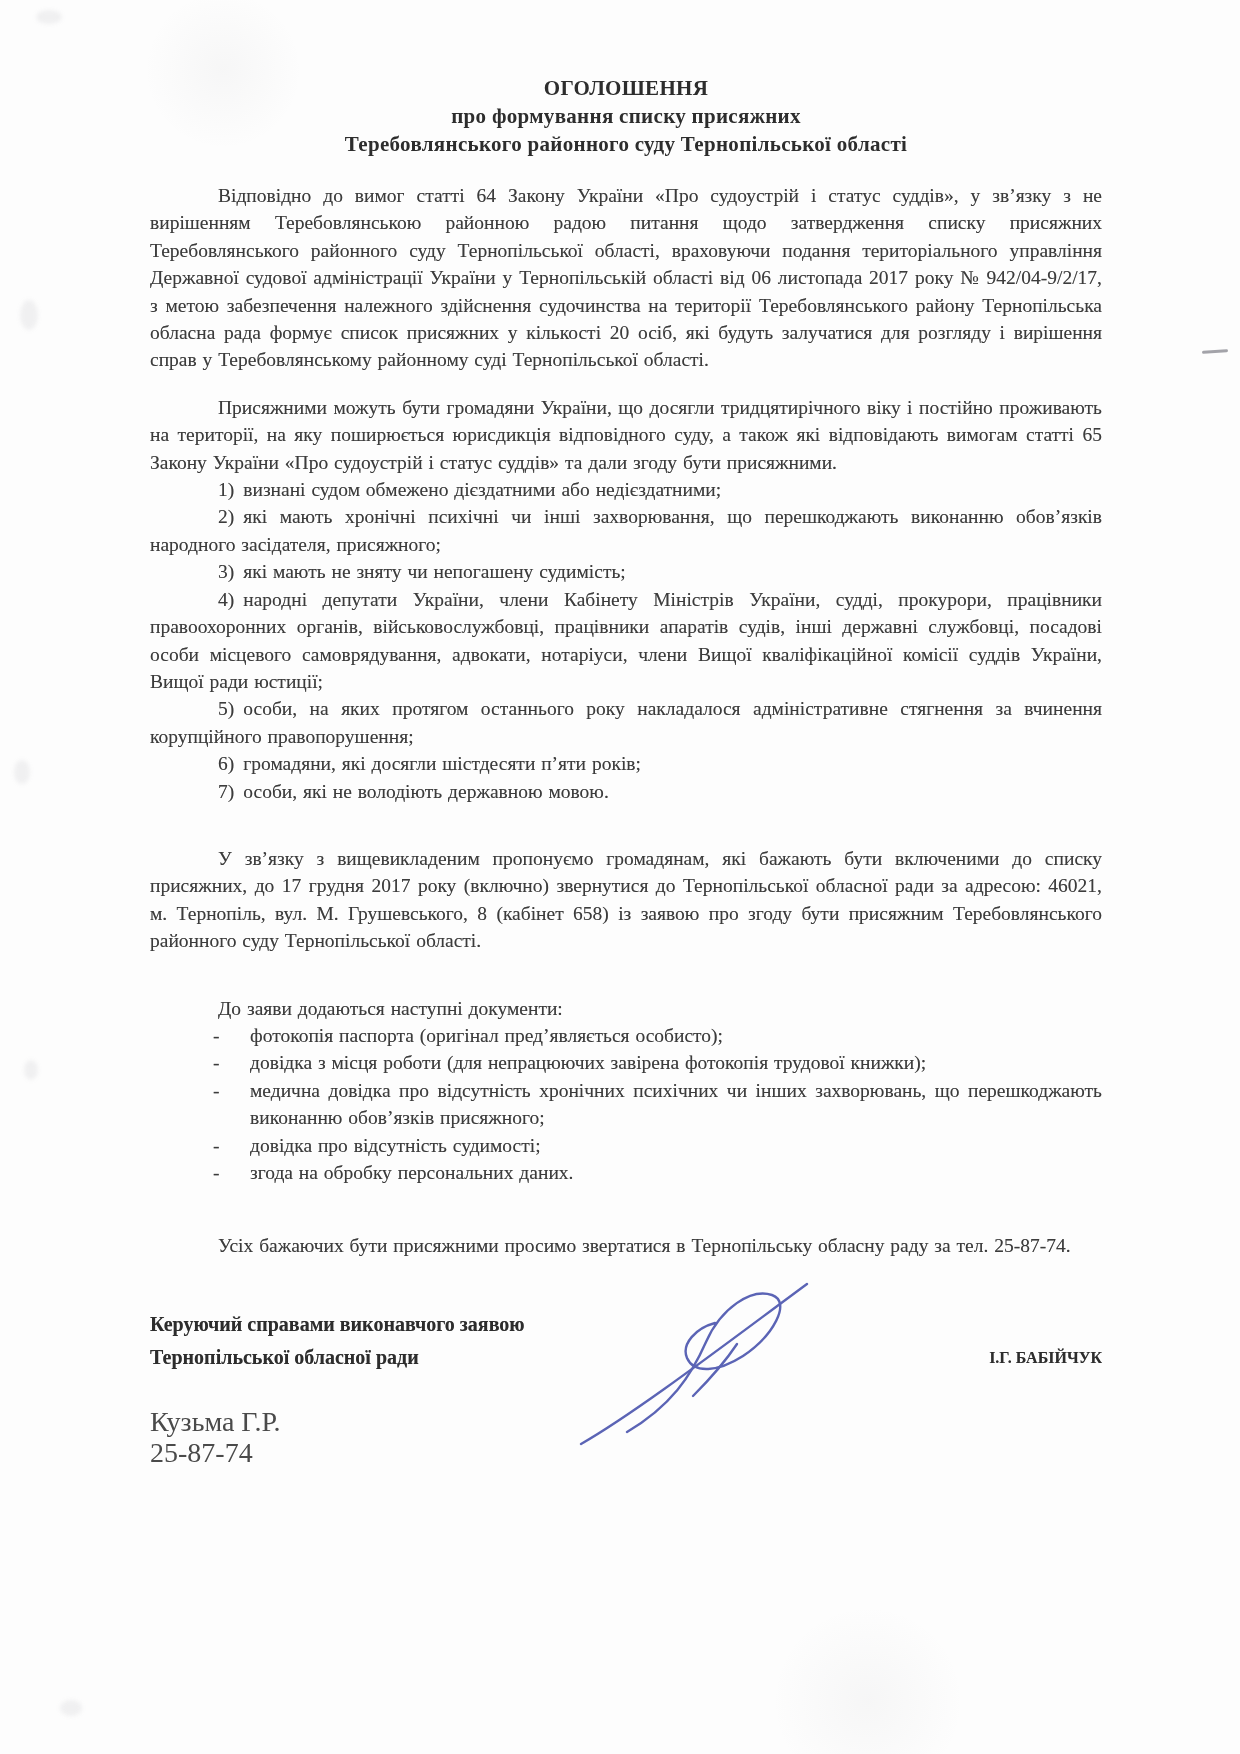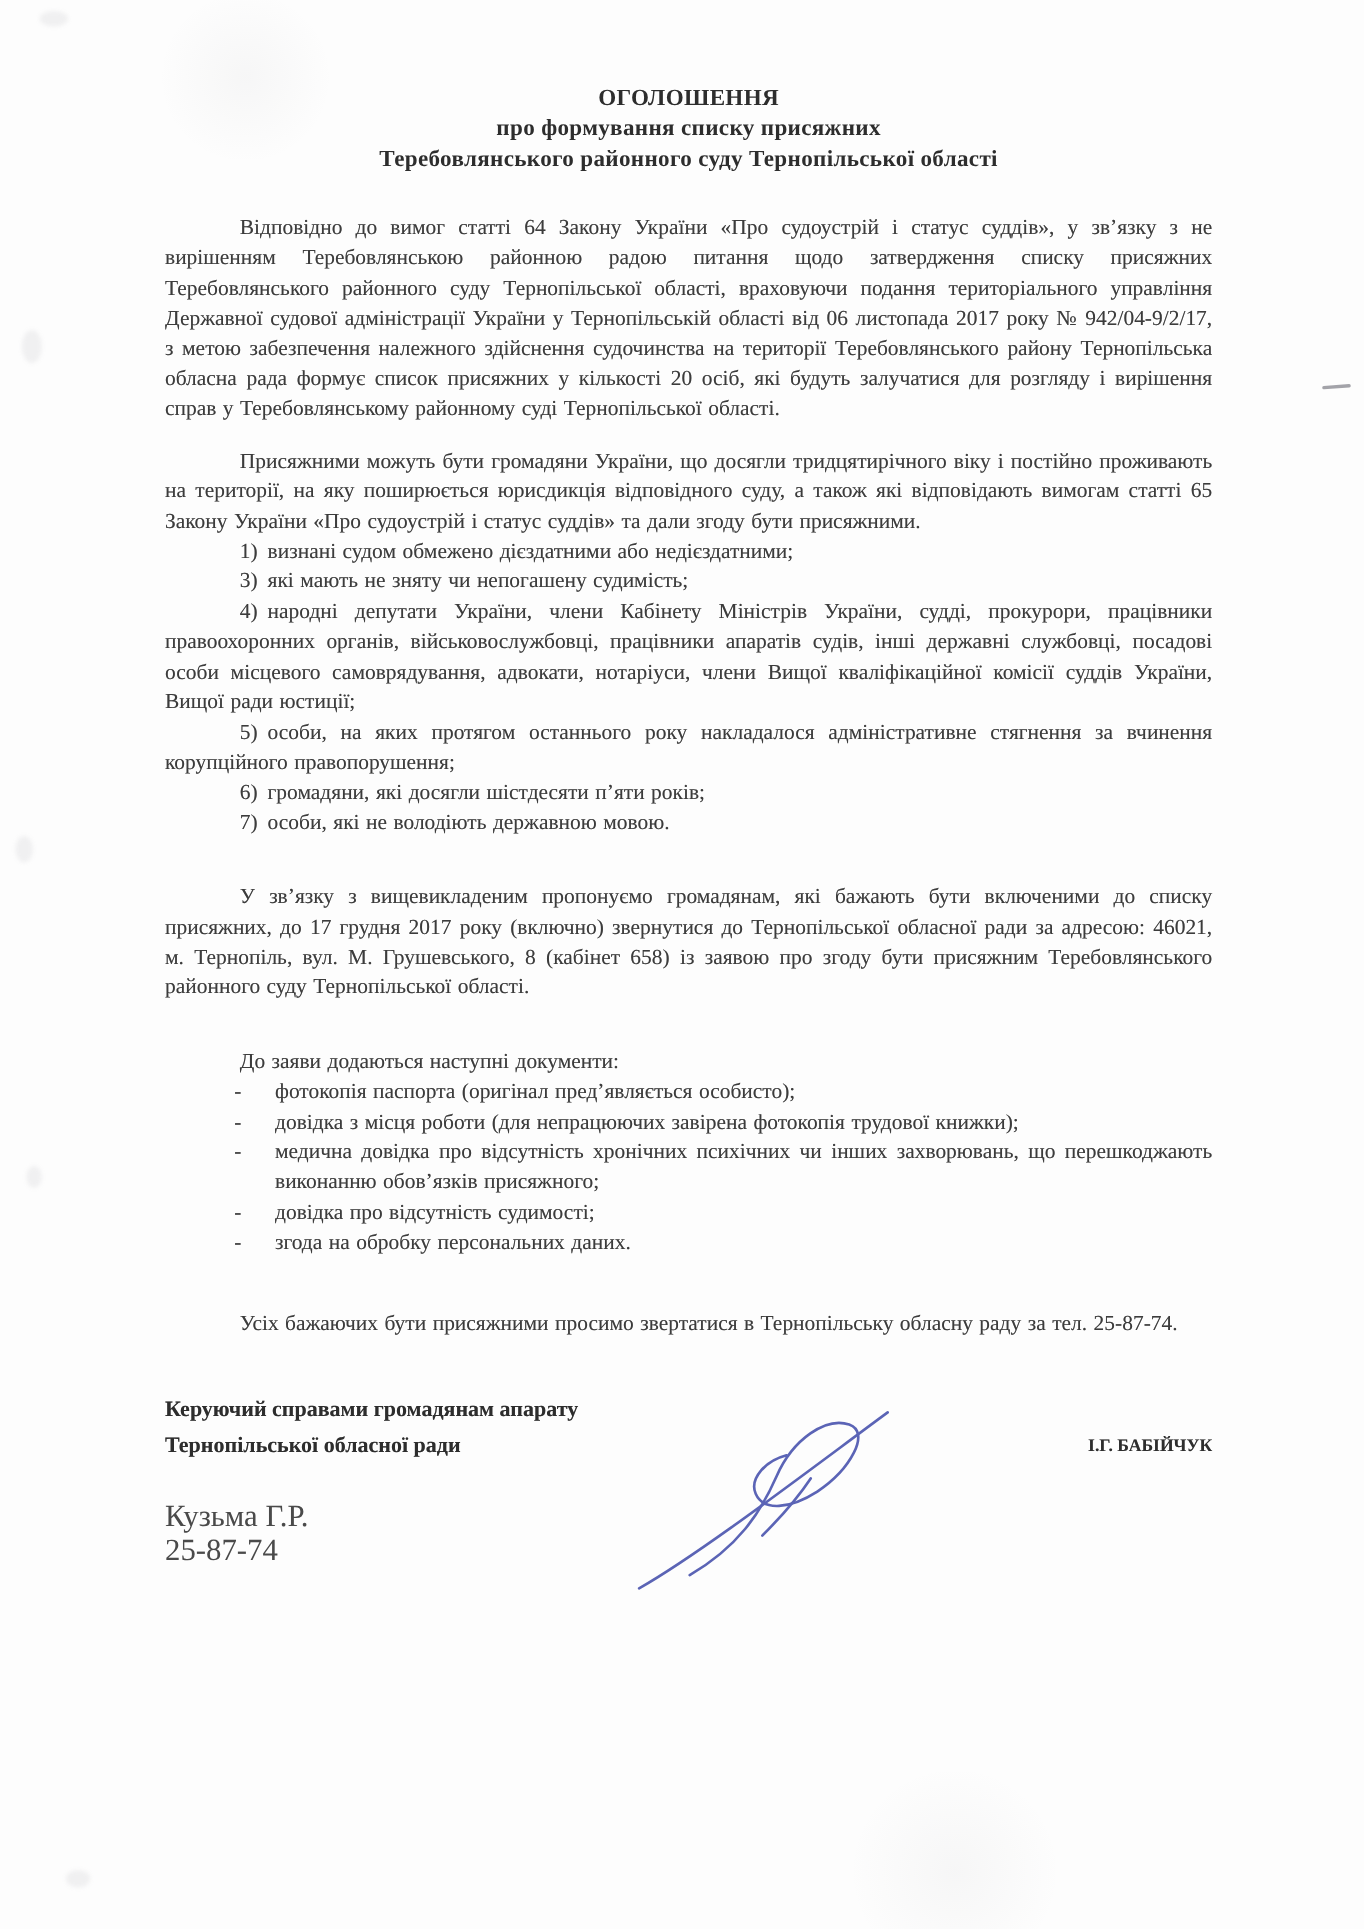--- a/index.html
+++ b/index.html
@@ -36,21 +36,21 @@
   }
   .body-par {
     font-size: 19.5px;
     line-height: 27.4px;
     text-align: justify;
     text-indent: 68px;
     margin: 0;
     word-spacing: 1px;
     text-shadow: 0 0 0.5px rgba(70,70,70,0.45);
   }
-  .mt-lg { margin-top: 36px; }
+  .mt-lg { margin-top: 24px; }
   .mt-md { margin-top: 20px; }
   .mt-sec { margin-top: 26px; }
   .mt-xl { margin-top: 40px; }
   .list-block { margin: 0; }
   .list-item { margin: 0; }
   .doc-item {
     display: grid;
     grid-template-columns: 37px 1fr;
     margin-left: 63px;
     font-size: 19.5px;
@@ -125,20 +125,21 @@
     <div>Теребовлянського районного суду Тернопільської області</div>
   </div>
 
   <p class="body-par mt-lg">Відповідно до вимог статті 64 Закону України «Про судоустрій і статус суддів», у зв’язку з не вирішенням Теребовлянською районною радою питання щодо затвердження списку присяжних Теребовлянського районного суду Тернопільської області, враховуючи подання територіального управління Державної судової адміністрації України у Тернопільській області від 06 листопада 2017 року № 942/04-9/2/17, з метою забезпечення належного здійснення судочинства на території Теребовлянського району Тернопільська обласна рада формує список присяжних у кількості 20 осіб, які будуть залучатися для розгляду і вирішення справ у Теребовлянському районному суді Тернопільської області.</p>
 
   <p class="body-par mt-md">Присяжними можуть бути громадяни України, що досягли тридцятирічного віку і постійно проживають на території, на яку поширюється юрисдикція відповідного суду, а також які відповідають вимогам статті 65 Закону України «Про судоустрій і статус суддів» та дали згоду бути присяжними.</p>
 
 
   <div class="list-block">
     <p class="body-par list-item"><span class="num">1)</span><span>визнані судом обмежено дієздатними або недієздатними;</span></p>
+    <p class="body-par list-item"><span class="num">2)</span><span>які мають хронічні психічні чи інші захворювання, що перешкоджають виконанню обов’язків народного засідателя, присяжного;</span></p>
     <p class="body-par list-item"><span class="num">3)</span><span>які мають не зняту чи непогашену судимість;</span></p>
     <p class="body-par list-item"><span class="num">4)</span><span>народні депутати України, члени Кабінету Міністрів України, судді, прокурори, працівники правоохоронних органів, військовослужбовці, працівники апаратів судів, інші державні службовці, посадові особи місцевого самоврядування, адвокати, нотаріуси, члени Вищої кваліфікаційної комісії суддів України, Вищої ради юстиції;</span></p>
     <p class="body-par list-item"><span class="num">5)</span><span>особи, на яких протягом останнього року накладалося адміністративне стягнення за вчинення корупційного правопорушення;</span></p>
     <p class="body-par list-item"><span class="num">6)</span><span>громадяни, які досягли шістдесяти п’яти років;</span></p>
     <p class="body-par list-item"><span class="num">7)</span><span>особи, які не володіють державною мовою.</span></p>
   </div>
 
   <p class="body-par mt-xl">У зв’язку з вищевикладеним пропонуємо громадянам, які бажають бути включеними до списку присяжних, до 17 грудня 2017 року (включно) звернутися до Тернопільської обласної ради за адресою: 46021, м. Тернопіль, вул. М. Грушевського, 8 (кабінет 658) із заявою про згоду бути присяжним  Теребовлянського районного суду Тернопільської області.</p>
 
   <p class="body-par mt-xl">До заяви додаються наступні документи:</p>
@@ -163,21 +164,21 @@
     <div class="doc-item">
         <span class="dash">-</span>
         <span>згода на обробку персональних даних.</span>
       </div>
   </div>
 
   <p class="body-par" style="margin-top:46px">Усіх бажаючих бути присяжними просимо звертатися в Тернопільську обласну раду за тел. 25-87-74.</p>
 
   <div class="signature-row">
     <div class="sig-position">
-      <div>Керуючий справами громадянам апарату</div>
+      <div>Керуючий справами виконавчого заявою</div>
       <div>Тернопільської обласної ради</div>
     </div>
     <div class="sig-name">І.Г. БАБІЙЧУК</div>
   </div>
 
   <div class="executor">
     <div>Кузьма Г.Р.</div>
     <div>25-87-74</div>
   </div>
 

